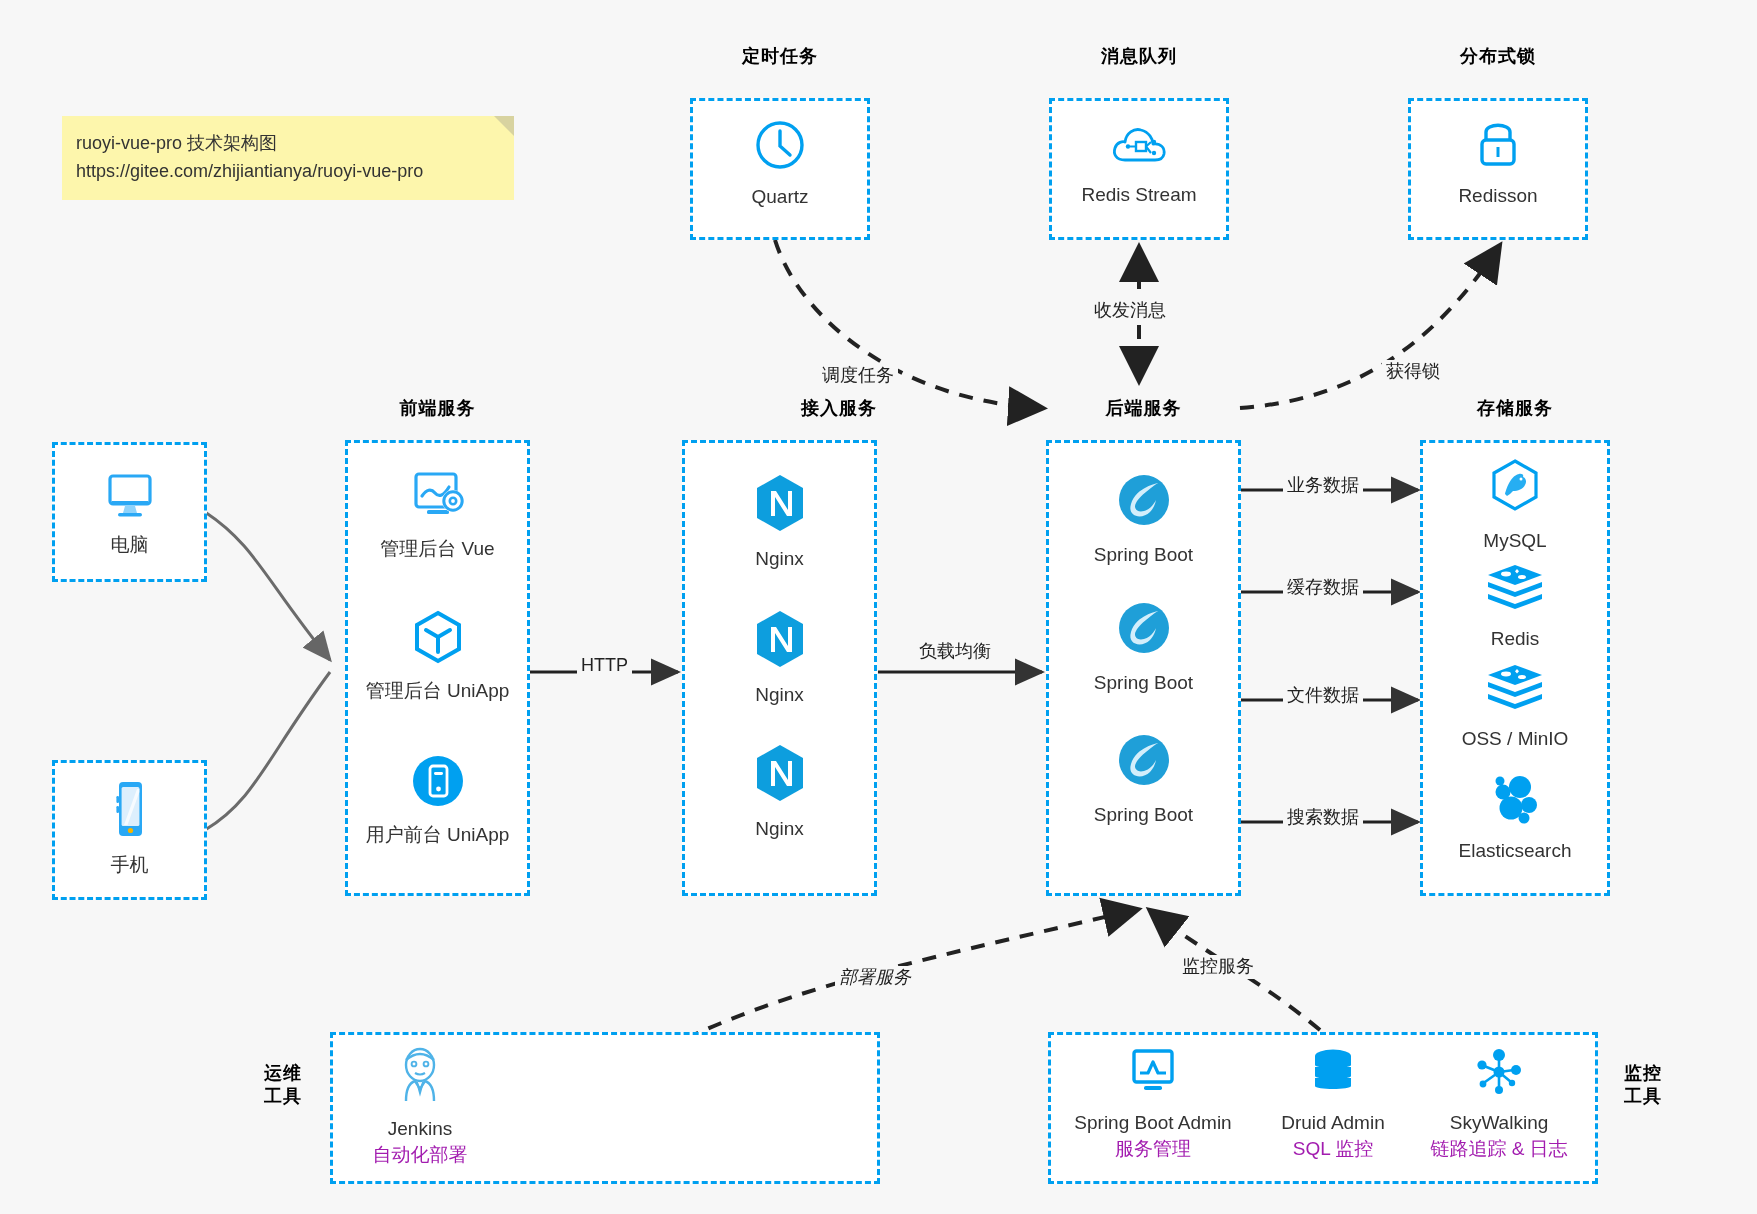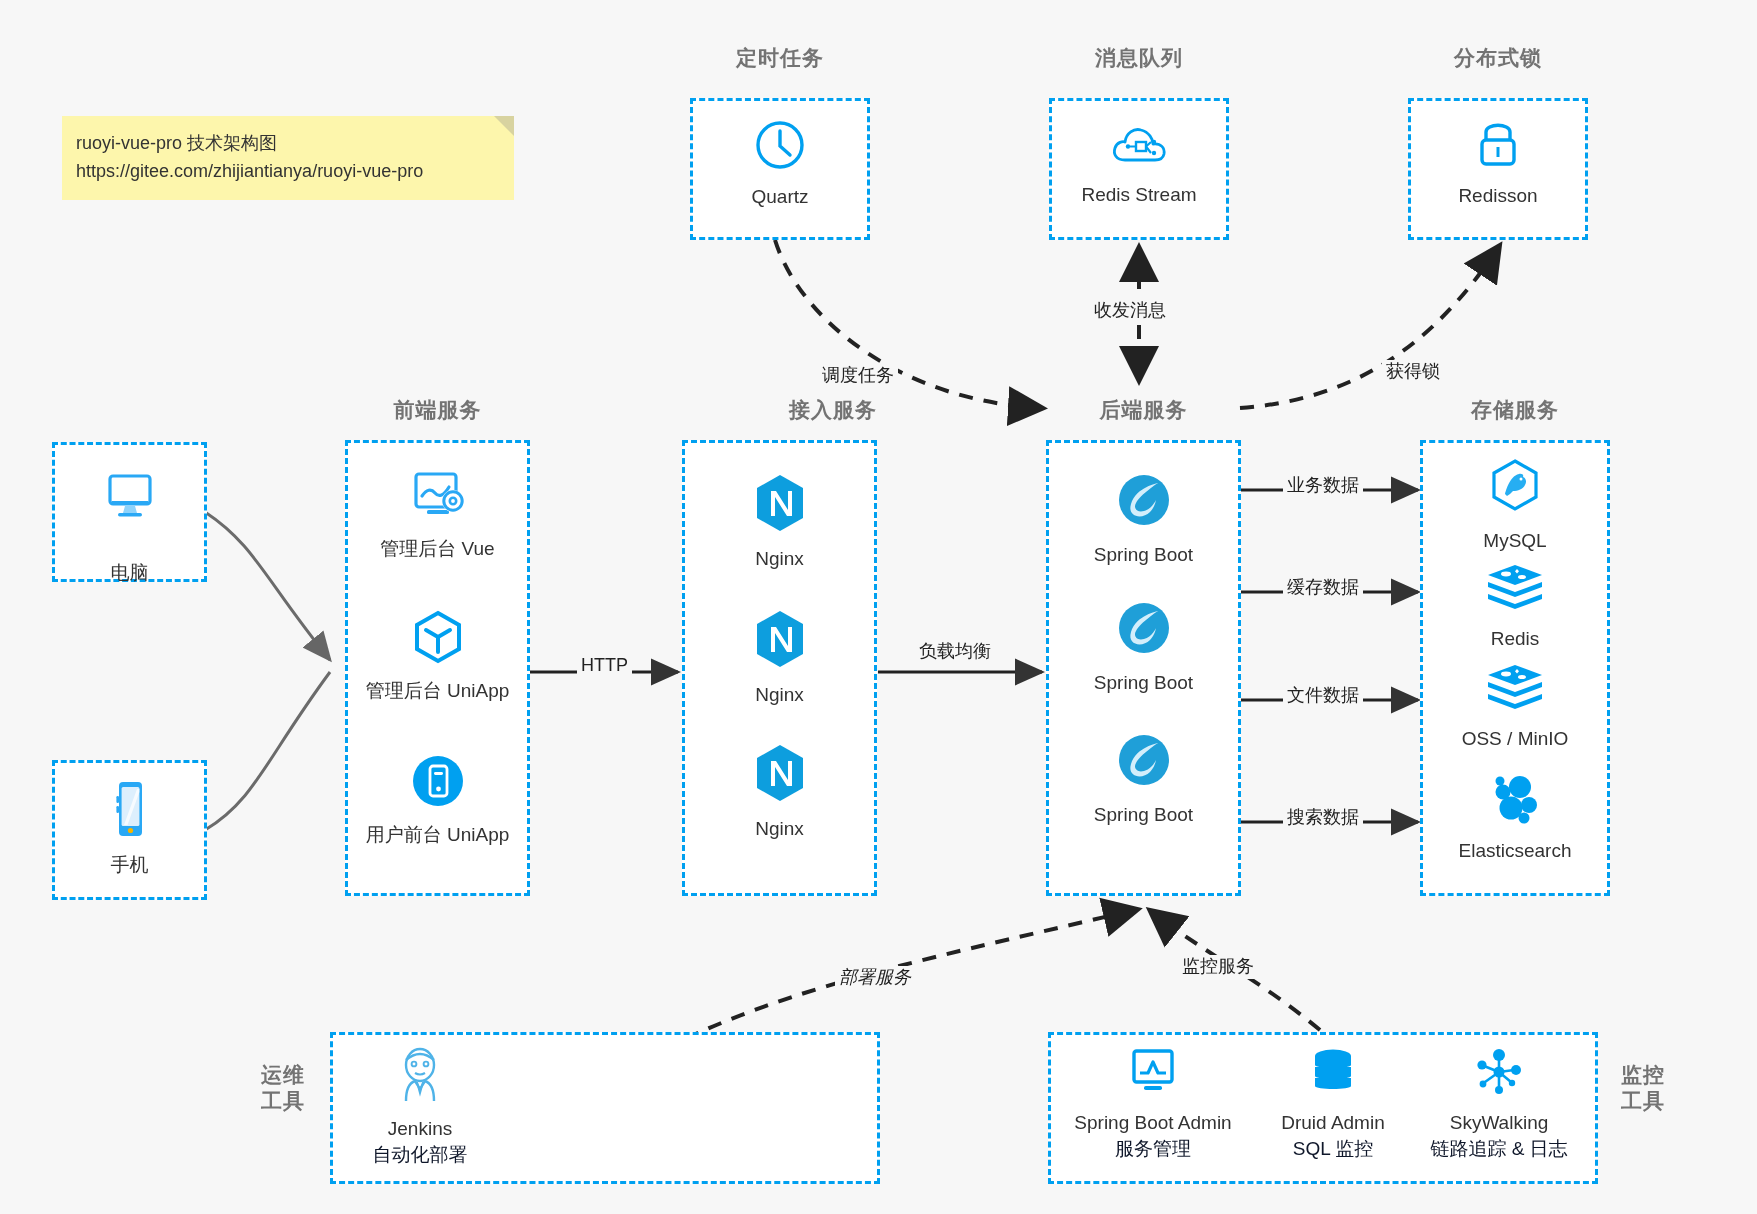--- a/index.html
+++ b/index.html
@@ -14,23 +14,23 @@
   
   .dbox {
     position: absolute;
     border: 3px dashed #00a0f0;
     background: #ffffff;
   }
 
   
   .caption {
     position: absolute;
-    color: #737373;
+    color: #000000;
     font-weight: bold;
-    font-size: 21px;
+    font-size: 18px;
     letter-spacing: 1px;
     white-space: nowrap;
     text-align: center;
   }
   .caption.two-line { line-height: 1.25; }
 
   
   .node {
     position: absolute;
     display: flex;
@@ -42,21 +42,21 @@
   .node .icon { display: block; }
   .node .nlabel {
     font-size: 19px;
     color: #333333;
     margin-top: 8px;
     white-space: nowrap;
     line-height: 1.35;
   }
   .node .nsub {
     font-size: 19px;
-    color: #0f172a;
+    color: #a21caf;
     white-space: nowrap;
     line-height: 1.35;
   }
 
   
   .note {
     position: absolute;
     background: #fdf6ac;
     padding: 14px 16px 14px 14px;
     font-size: 18px;
@@ -175,21 +175,21 @@
       <svg width="52" height="56" viewBox="0 0 52 56">
         <path d="M14 26 L14 17 C14 8 38 8 38 17 L38 26" fill="none" stroke="#00a0f0" stroke-width="3.4"></path>
         <rect x="10" y="25" width="32" height="24" rx="4" fill="none" stroke="#00a0f0" stroke-width="3.4"></rect>
         <line x1="26" y1="32" x2="26" y2="42" stroke="#00a0f0" stroke-width="3"></line>
       </svg>
     </span>
     <span class="nlabel">Redisson</span>
   </div>
 
   <div class="dbox" style="left:52px; top:442px; width:155px; height:140px;"></div>
-  <div class="node" style="left:52px; top:468px; width:155px;gap:28px;">
+  <div class="node" style="left:52px; top:468px; width:155px;">
     <span class="icon">
       <svg width="58" height="52" viewBox="0 0 58 52">
         <rect x="9" y="8" width="40" height="28" rx="3" fill="none" stroke="#29a8f5" stroke-width="3.2"></rect>
         <rect x="11" y="33" width="36" height="4" fill="#29a8f5"></rect>
         <path d="M24 38 L34 38 L36 45 L22 45 Z" fill="#8fd3fb"></path>
         <rect x="17" y="45" width="24" height="3.5" rx="1.7" fill="#29a8f5"></rect>
       </svg>
     </span>
     <span class="nlabel">电脑</span>
   </div>

